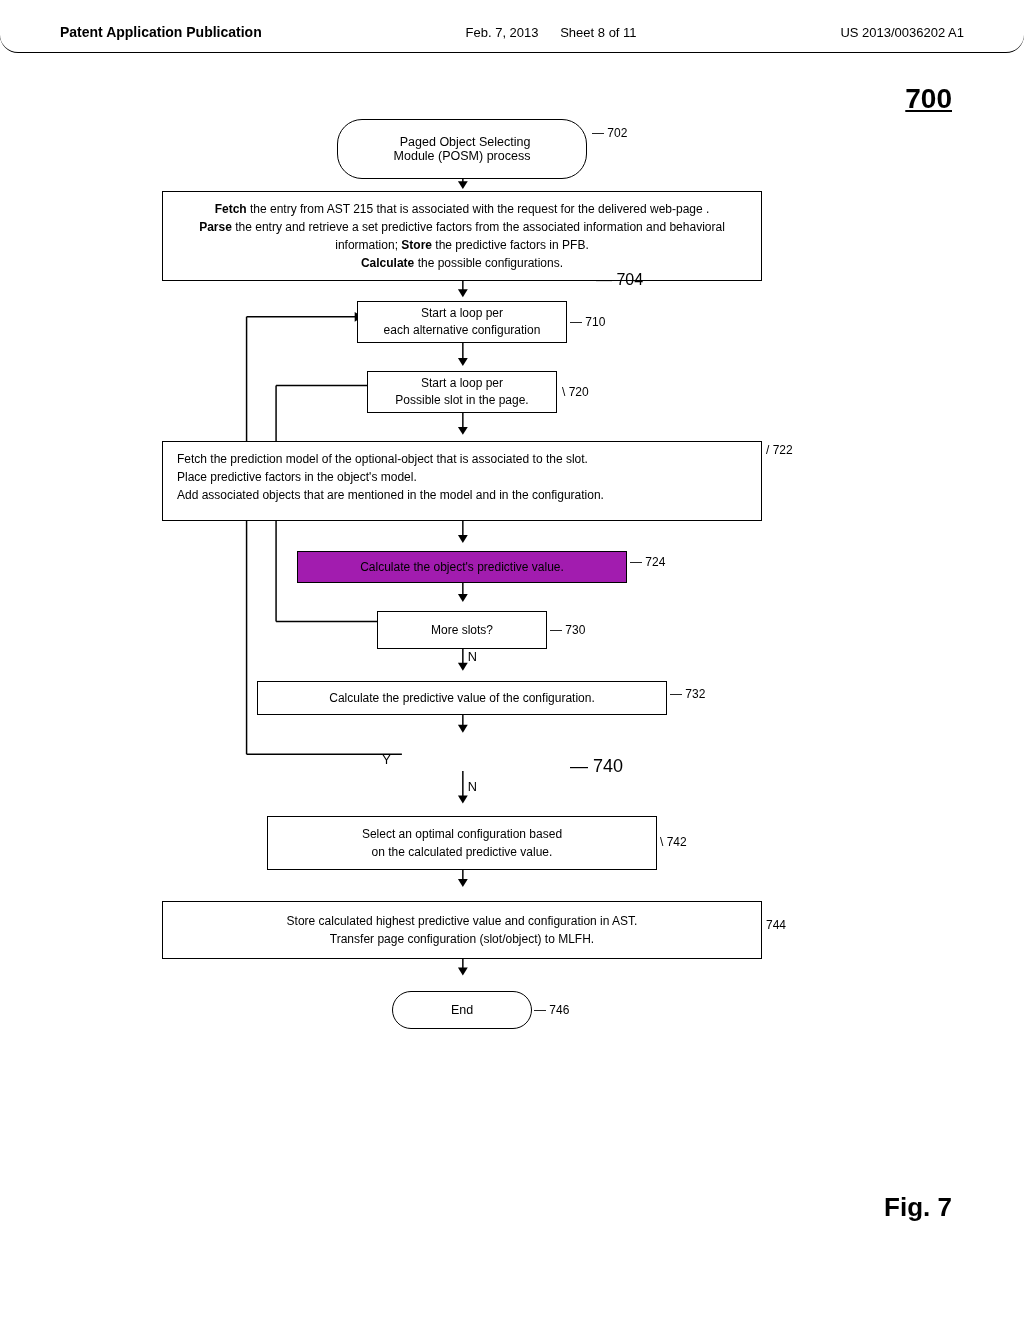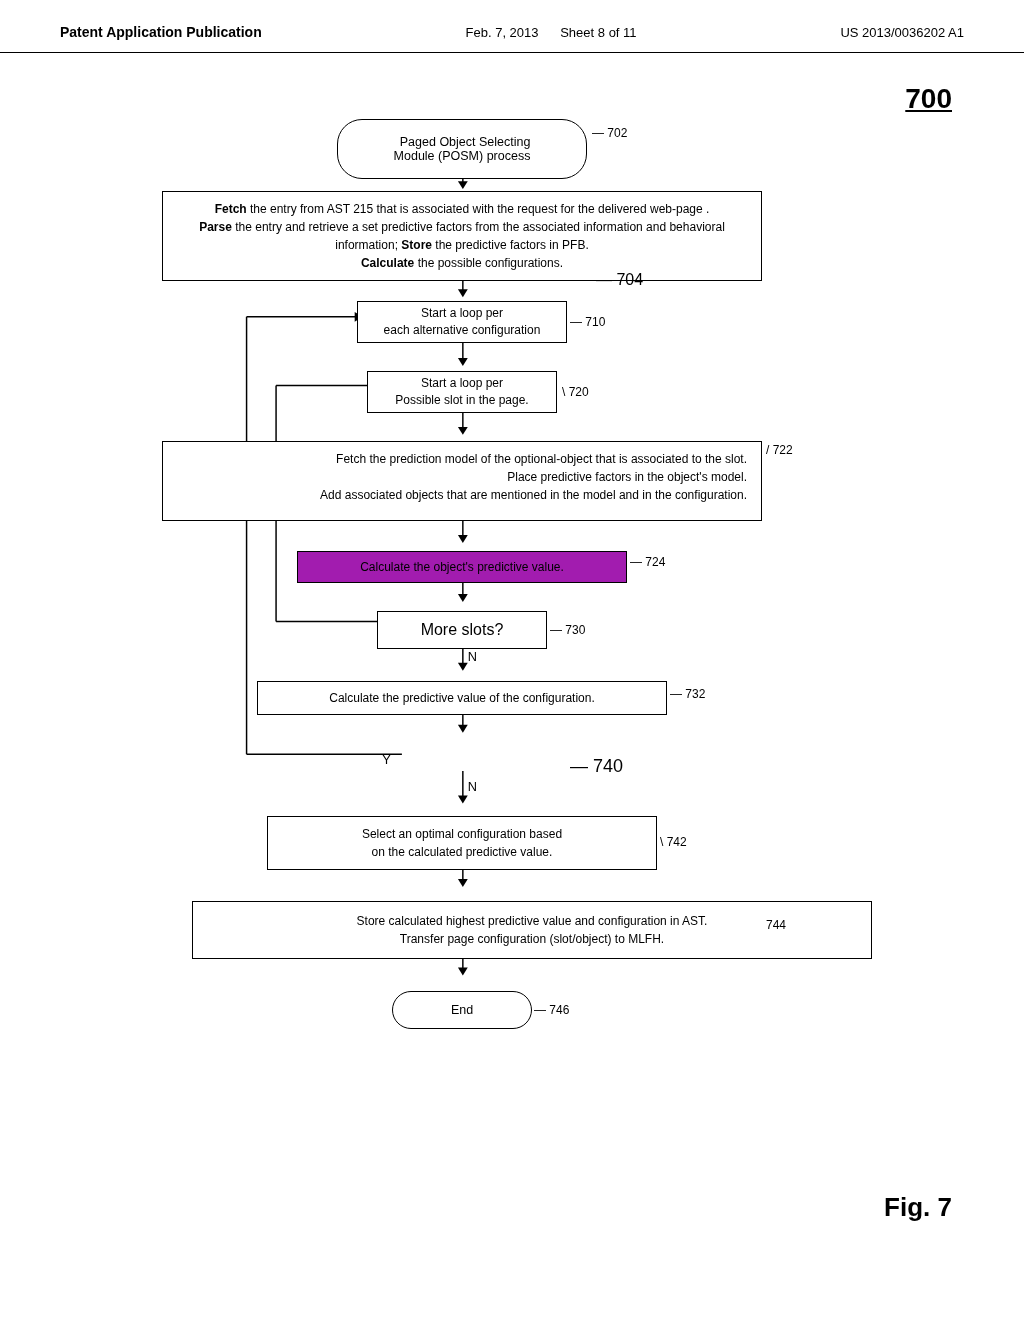--- a/index.html
+++ b/index.html
@@ -11,20 +11,21 @@
       position: relative;
       overflow-x: hidden;
     }
     .page-header {
       display: flex;
       justify-content: space-between;
       align-items: center;
       padding: 24px 60px 12px 60px;
       border-bottom: 1px solid #000;
       font-size: 13px;
+      border-radius: 18px;
     }
     .header-left {
       font-weight: bold;
       font-size: 14px;
     }
     .header-center {
       font-size: 13px;
     }
     .header-right {
       font-size: 13px;
@@ -164,21 +165,21 @@
                 text-align:center; font-size:12px; line-height:1.4;">
       <span>Start a loop per<br>Possible slot in the page.</span>
     </div>
 
     <div style="position:absolute; left:490px; top:312px; font-size:12px;">
       \ <span>720</span>
     </div>
 
     <div style="position:absolute; left:90px; top:368px; width:600px; min-height:80px;
                 border:1.5px solid #000; background:#fff;
-                padding:8px 14px; font-size:12px; text-align:right; line-height:1.5;">
+                padding:8px 14px; font-size:12px; text-align:left; line-height:1.5;">
       <span>Fetch the prediction model of the optional-object that is associated to the slot.<br>
       Place predictive factors in the object's model.<br>
       Add associated objects that are mentioned in the model and in the configuration.</span>
     </div>
 
     <div style="position:absolute; left:694px; top:370px; font-size:12px;">
       / <span>722</span>
     </div>
 
     <div style="position:absolute; left:225px; top:478px; width:330px; height:32px;
@@ -188,21 +189,21 @@
       <span>Calculate the object's predictive value.</span>
     </div>
 
     <div style="position:absolute; left:558px; top:482px; font-size:12px;">
       — <span>724</span>
     </div>
 
     <div style="position:absolute; left:305px; top:538px; width:170px; height:38px;
                 border:1.5px solid #000; background:#fff;
                 display:flex; align-items:center; justify-content:center;
-                text-align:center; font-size:16px;">
+                text-align:center; font-size:12px;">
       <span>More slots?</span>
     </div>
 
     <div style="position:absolute; left:478px; top:550px; font-size:12px;">
       — <span>730</span>
     </div>
 
     <div style="position:absolute; left:185px; top:608px; width:410px; height:34px;
                 border:1.5px solid #000; background:#fff;
                 display:flex; align-items:center; justify-content:center;
@@ -223,24 +224,24 @@
                 border:1.5px solid #000; background:#fff;
                 display:flex; align-items:center; justify-content:center;
                 text-align:center; font-size:12px; line-height:1.5; padding:6px;">
       <span>Select an optimal configuration based<br>on the calculated predictive value.</span>
     </div>
 
     <div style="position:absolute; left:588px; top:762px; font-size:12px;">
       \ <span>742</span>
     </div>
 
-    <div style="position:absolute; left:90px; top:828px; width:680px; height:58px;
-                border:1.5px solid #000; background:#fff;
-                display:flex; align-items:center; justify-content:center;
-                text-align:center; font-size:12px; line-height:1.5; padding:23px;margin-left:30px;">
+    <div style="position:absolute; left:90px; top:828px; width:600px; height:58px;
+                border:1.5px solid #000; background:#fff;
+                display:flex; align-items:center; justify-content:center;
+                text-align:center; font-size:12px; line-height:1.5; padding:23px;">
       <span>Store calculated highest predictive value and configuration in AST.<br>Transfer page configuration (slot/object) to MLFH.</span>
     </div>
 
     <div style="position:absolute; left:694px; top:845px; font-size:12px;">
       <span>744</span>
     </div>
 
     <div style="position:absolute; left:320px; top:918px; width:140px; height:38px;
                 border:1.5px solid #000; border-radius:20px; background:#fff;
                 display:flex; align-items:center; justify-content:center;

